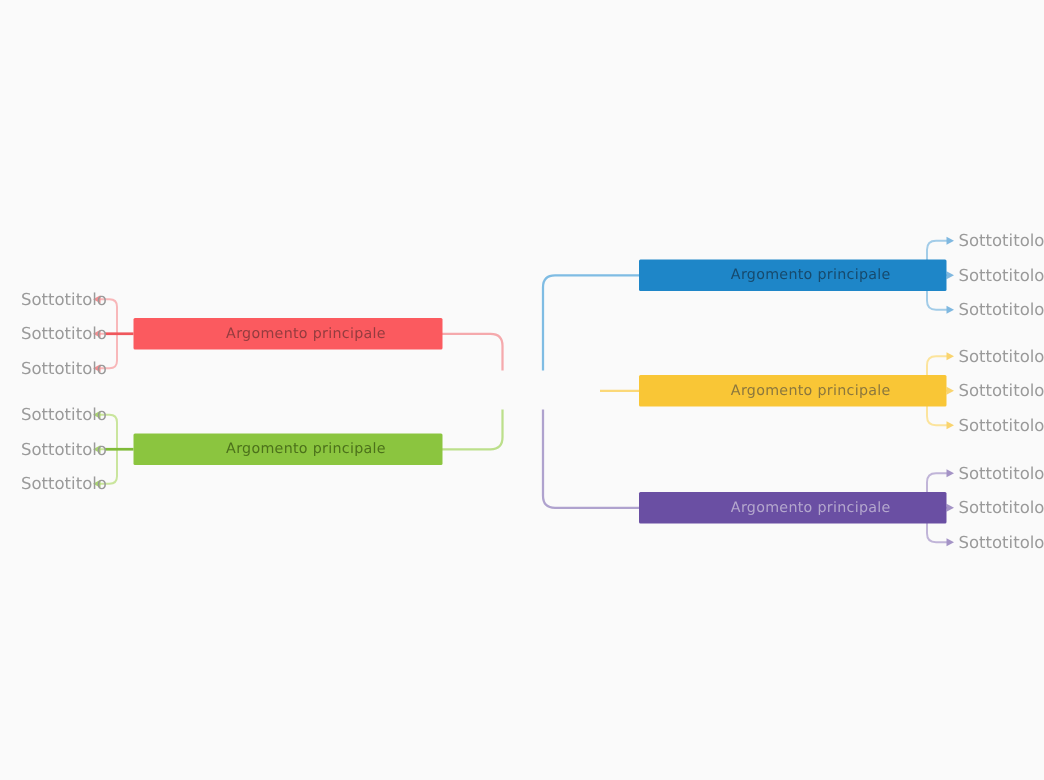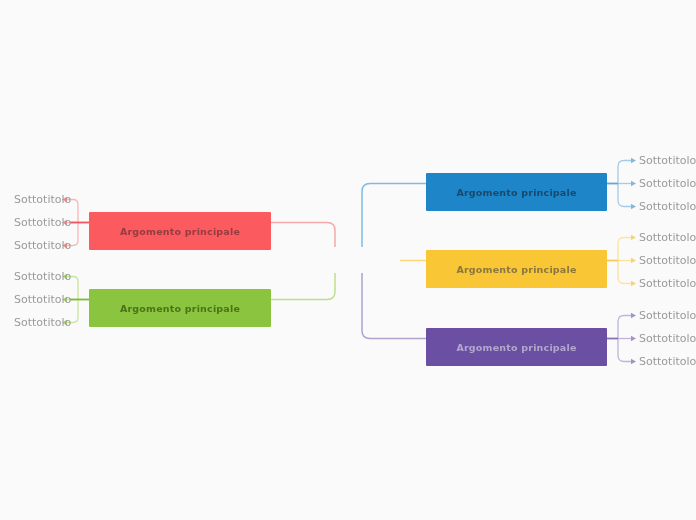--- a/index.html
+++ b/index.html
@@ -2,22 +2,22 @@
 <html><head>
 <meta charset="utf-8">
 <style>
   html,body{margin:0;padding:0;}
   .canvas{
     position:relative;width:696px;height:520px;overflow:hidden;
     font-family:"DejaVu Sans","Liberation Sans",sans-serif;
   }
   .links{position:absolute;left:0;top:0;width:696px;height:520px;}
   .topic{
-    position:absolute;height:38px;display:flex;align-items:center;justify-content:center;
-    font-size:9.5px;font-weight:bold;letter-spacing:.2px;border-radius:1px;cursor:pointer;
+    position:absolute;height:21px;display:flex;align-items:center;justify-content:center;
+    font-size:9.5px;font-weight:normal;letter-spacing:.2px;border-radius:1px;cursor:pointer;padding-left:24px;
   }
   .root{
     position:absolute;left:296px;top:247px;width:104px;height:26px;box-sizing:border-box;
     border:2px solid;border-radius:7px;display:flex;align-items:center;justify-content:center;
     font-size:10px;font-weight:bold;letter-spacing:.6px;cursor:pointer;
   }
   .sub{
     position:absolute;font-size:11px;line-height:12px;height:12px;white-space:nowrap;cursor:pointer;
   }
 </style>

